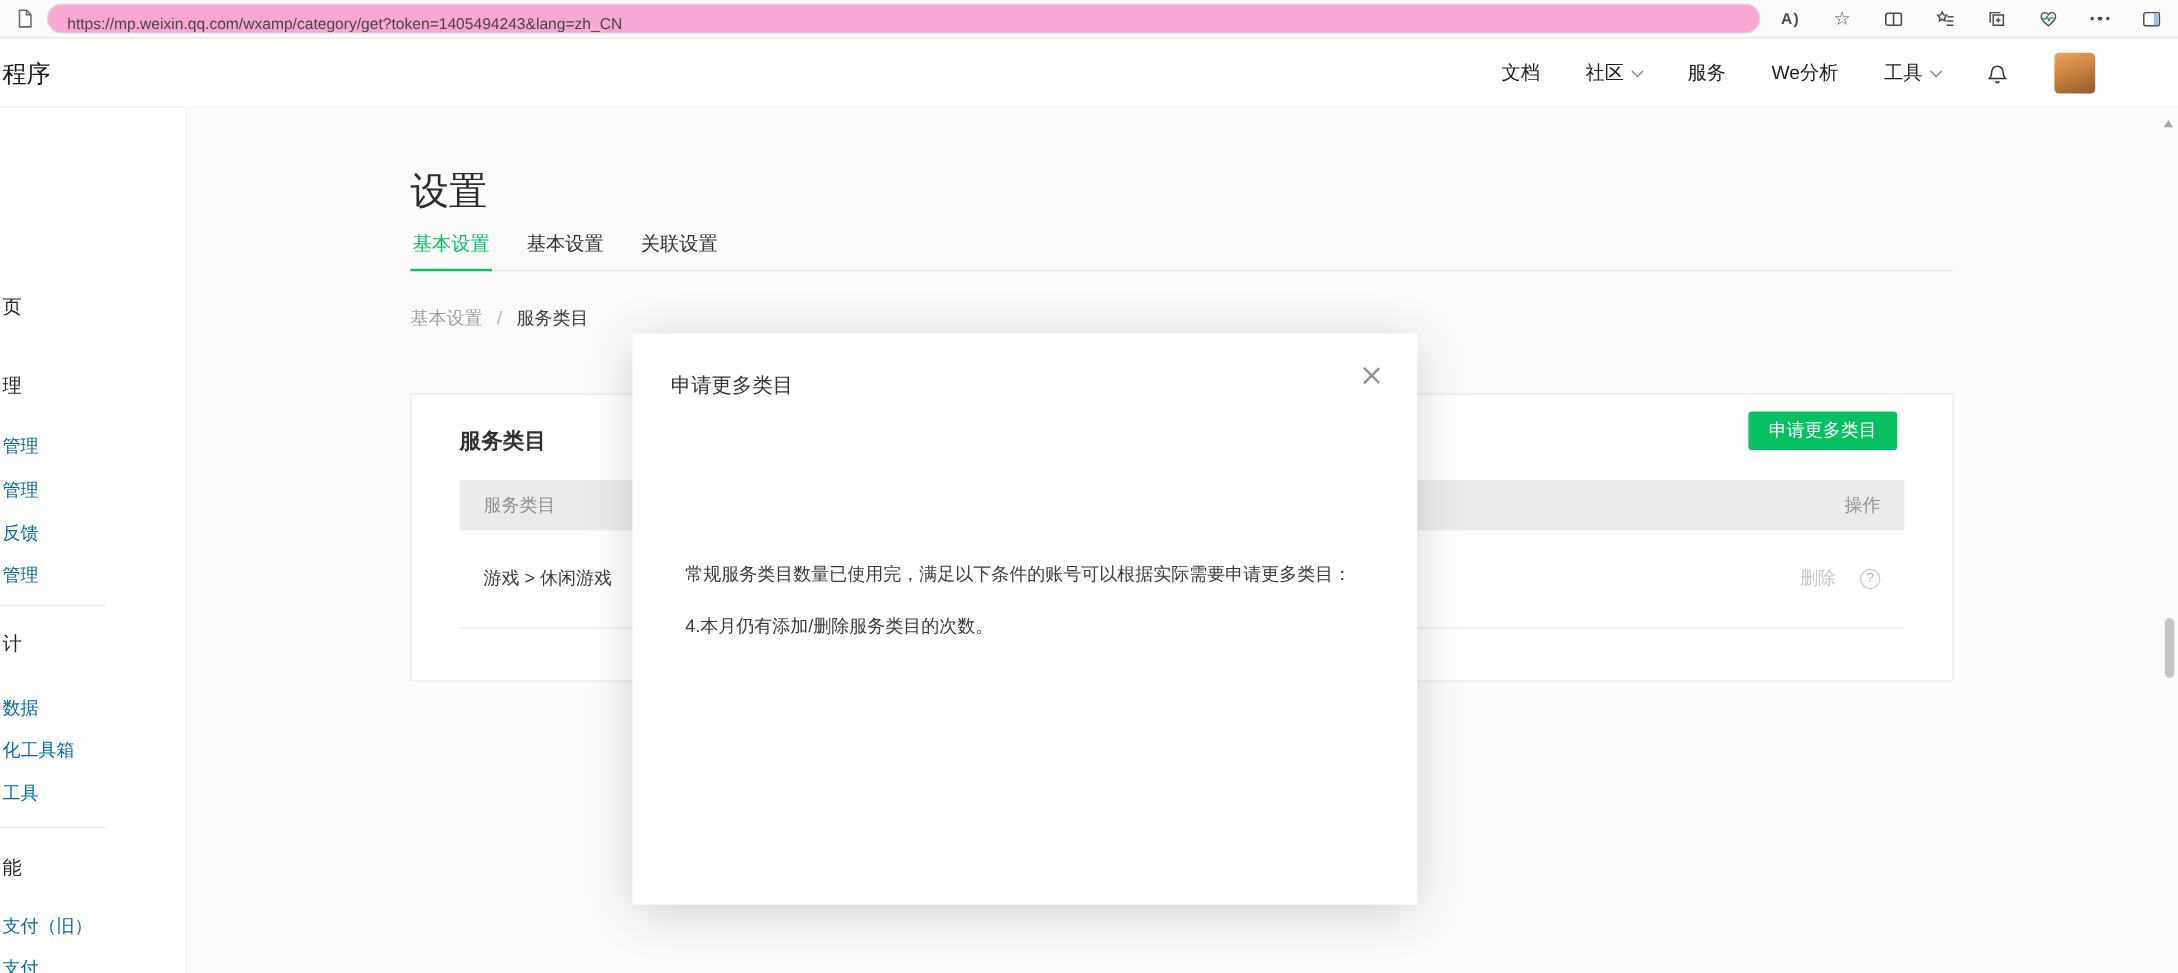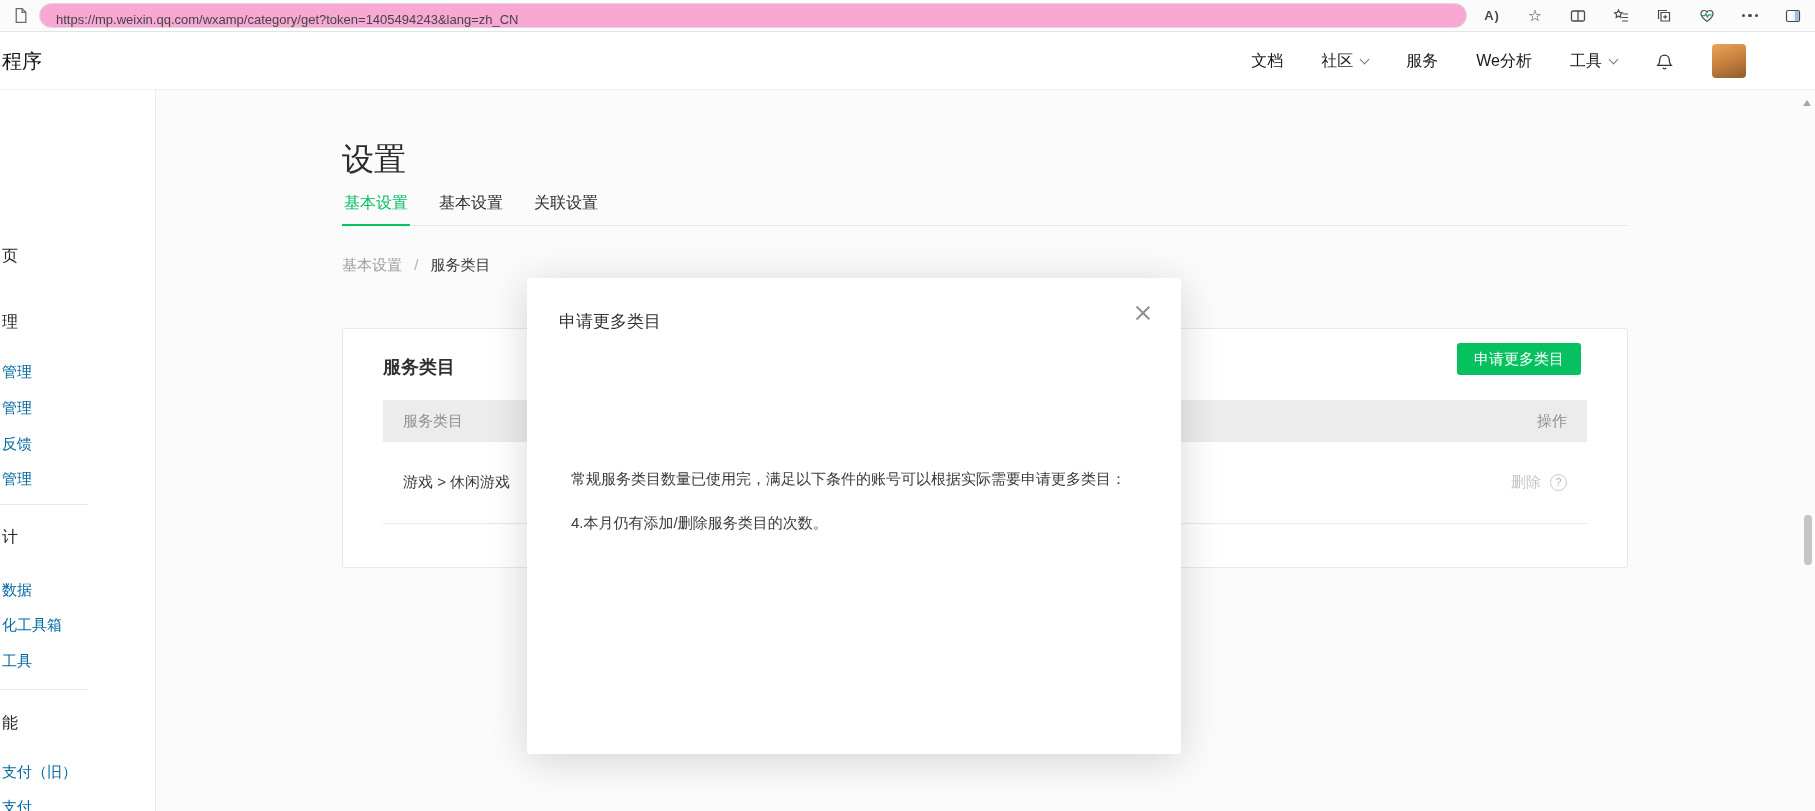--- a/index.html
+++ b/index.html
@@ -71,21 +71,21 @@
   .card-head{ position:relative; padding:18px 46px 0 40px; }
   .card-title{ display:inline-block; margin-top:8px; font-size:18px; font-weight:600; color:#303030; }
   .apply-btn{ position:absolute; top:14px; right:46px; height:32px; padding:0 17px;
     background:#07c160; color:#ffffff; font-size:15px; line-height:32px; border:none;
     border-radius:3px; cursor:pointer; font-family:inherit; }
   .table-area{ margin:21px 40px 0 40px; }
   .thead{ height:42px; background:#ececec; display:flex; align-items:center;
     justify-content:space-between; padding:0 20px; color:#909090; font-size:15px; }
   .trow{ height:82px; display:flex; align-items:center; justify-content:space-between;
     padding:0 20px; border-bottom:1px solid #e8e8e9; font-size:15px; color:#3a3a3a; }
-  .row-action{ display:flex; align-items:center; gap:9px; color:#c6c6c8; cursor:pointer; }
+  .row-action{ display:flex; align-items:center; gap:20px; color:#c6c6c8; cursor:pointer; }
   .q-circle{ width:17px; height:17px; border:1px solid #c9c9cb; border-radius:50%;
     color:#b4b4b6; font-size:11px; line-height:15px; text-align:center; cursor:pointer; }
 
   
   .modal{ position:absolute; left:527px; top:278px; width:654px; height:476px;
     background:#ffffff; border-radius:3px; box-shadow:0 6px 42px rgba(0,0,0,0.16); z-index:20; }
   .modal-title{ position:absolute; left:32px; top:32px; font-size:17px; color:#333333; }
   .modal-close{ position:absolute; top:25px; right:28px; width:20px; height:20px; cursor:pointer; }
   .modal-close::before,.modal-close::after{ content:""; position:absolute; left:9px; top:1px;
     width:1.5px; height:18px; background:#8f8f8f; }

